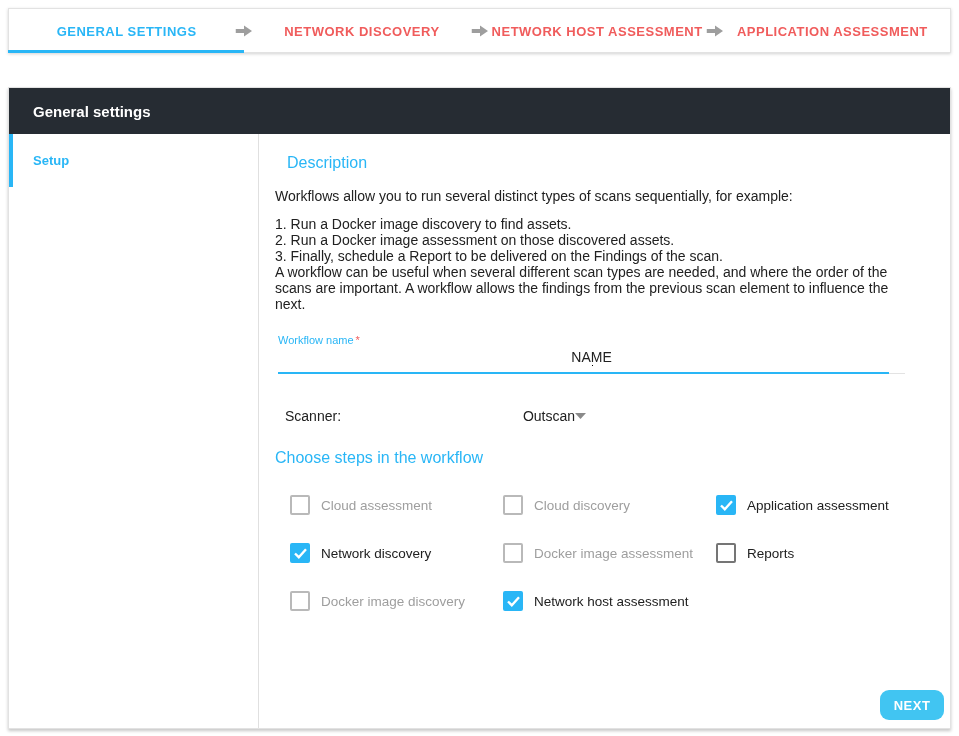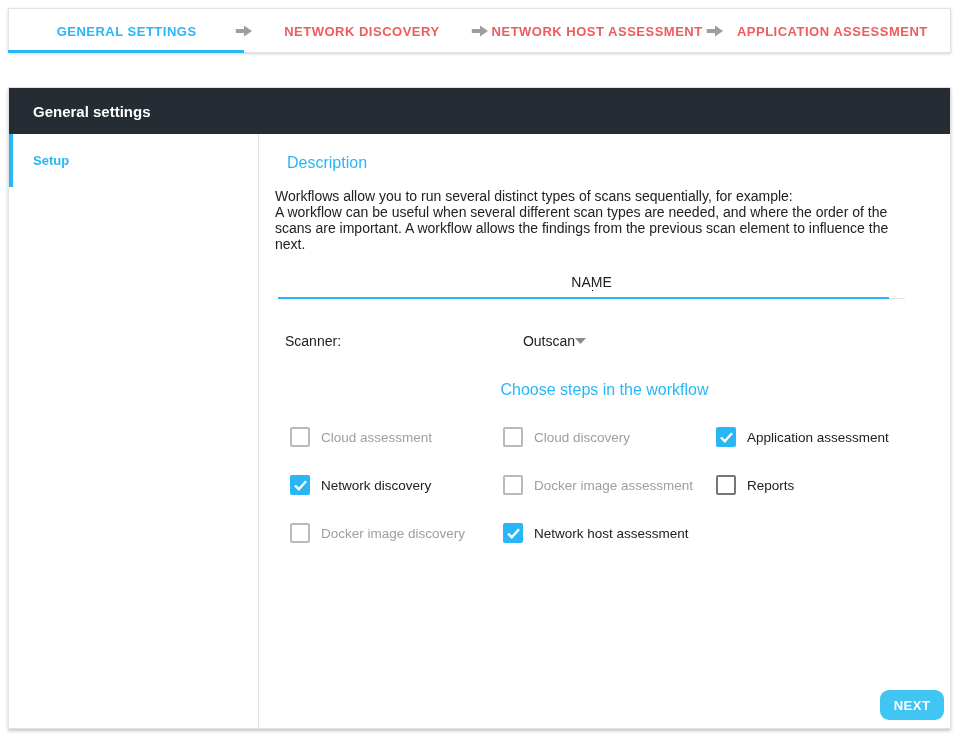--- a/index.html
+++ b/index.html
@@ -55,21 +55,21 @@
   .line-gray { position: absolute; bottom: 0; left: 0; width: 100%; height: 1px; background: #e3e3e3; }
   .line-blue { position: absolute; bottom: 0; left: 0; width: calc(100% - 16px); height: 2px; background: #29b6f6; }
 
   
   .scanner-row { margin-top: 34px; display: flex; align-items: center; font-size: 14px; }
   .scanner-label { margin-left: 10px; text-align: right; }
   .scanner-select { display: flex; align-items: center; margin-left: 24px; width: 225px;
     justify-content: flex-end; cursor: pointer; }
   .dd-arrow { line-height: 0; margin-right: 4px; }
 
-  .choose-heading { margin-top: 30px; text-align: center; }
+  .choose-heading { margin-top: 23px; }
 
   
   .cb-grid { margin: 26px 0 0 15px; display: grid; grid-template-columns: 213px 213px auto;
     grid-row-gap: 28px; }
   .cb-cell { display: flex; align-items: center; cursor: pointer; }
   .cb-box { position: relative; width: 20px; height: 20px; border: 2px solid #757575;
     border-radius: 2px; flex: 0 0 20px; display: flex; align-items: center; justify-content: center; }
   .cb-cell.disabled .cb-box { border-color: #b9b9b9; }
   .cb-cell.checked .cb-box { background: #29b6f6; border-color: #29b6f6; }
   .cb-box svg { display: none; }
@@ -127,24 +127,32 @@
         <span class="accent"></span>
         <span class="side-label">Setup</span>
       </div>
     </div>
 
     <div class="main">
       <h2 class="section-heading desc-heading">Description</h2>
 
       <p class="body-text intro">Workflows allow you to run several distinct types of scans sequentially, for example:</p>
 
+      <ul class="steps-list body-text">
+        <li>1. Run a Docker image discovery to find assets.</li>
+        <li>2. Run a Docker image assessment on those discovered assets.</li>
+        <li>3. Finally, schedule a Report to be delivered on the Findings of the scan.</li>
+      </ul>
 
       <p class="body-text note">A workflow can be useful when several different scan types are needed, and where the order of the scans are important. A workflow allows the findings from the previous scan element to influence the next.</p>
 
       <div class="field">
+        <div class="field-label">
+          <span>Workflow name</span><span class="req">*</span>
+        </div>
         <div class="field-value-row">
           <span>NAME</span>
           <span class="caret"></span>
         </div>
         <span class="line-gray"></span>
         <span class="line-blue"></span>
       </div>
 
       <div class="scanner-row">
         <span class="scanner-label">Scanner:</span>

